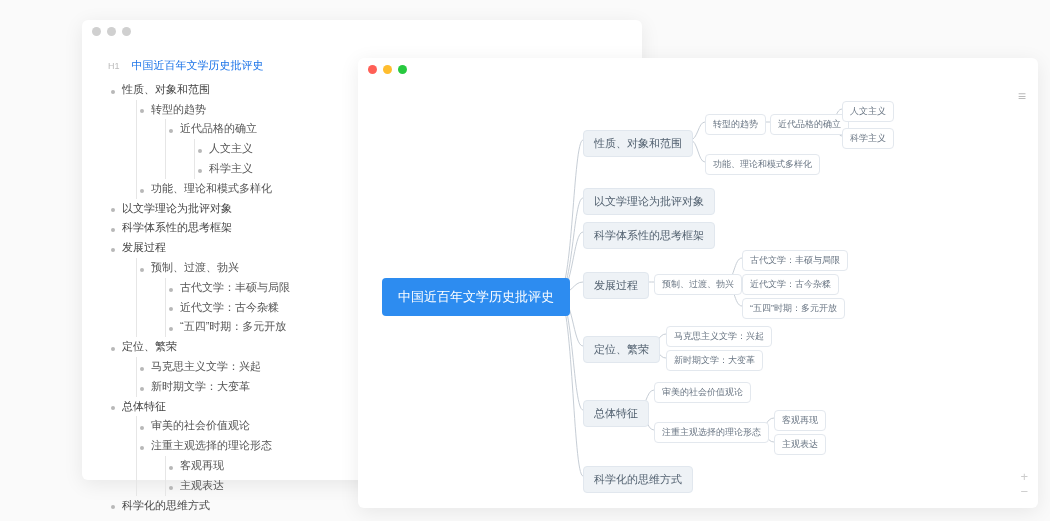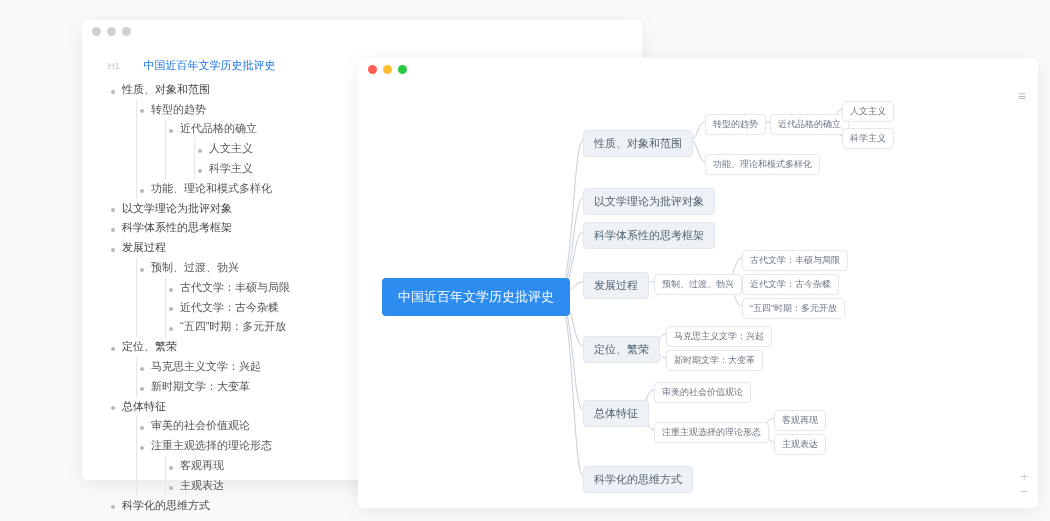--- a/index.html
+++ b/index.html
@@ -32,21 +32,21 @@
 
   
   .outline-window {
     left: 82px; top: 20px;
     width: 560px; height: 460px;
     z-index: 1;
     color: #555;
   }
   .outline-body { padding: 14px 26px 18px 26px; font-size: 11px; line-height: 1.8; }
   .ol-root { color: #1a73e8; font-weight: 500; display:flex; align-items:center; }
-  .h1tag { color:#bbb; font-size:9px; margin-right:24px; font-weight:400; }
+  .h1tag { color:#bbb; font-size:9px; margin-right:12px; font-weight:400; }
   ul.tree, ul.tree ul { list-style: none; padding-left: 0; margin-left: 0; }
   ul.tree ul { margin-left: 14px; border-left: 1px solid #e6e6e6; padding-left: 0; }
   ul.tree li { position: relative; padding-left: 14px; }
   ul.tree li::before {
     content: ""; position: absolute; left: 3px; top: 0.9em;
     width: 4px; height: 4px; background: #b8b8b8; border-radius: 50%;
   }
   ul.tree > li::before { left: 3px; }
   .ol-top > li > span { color:#444; }
   .ol-top { margin-left: 10px; margin-top:4px; }

